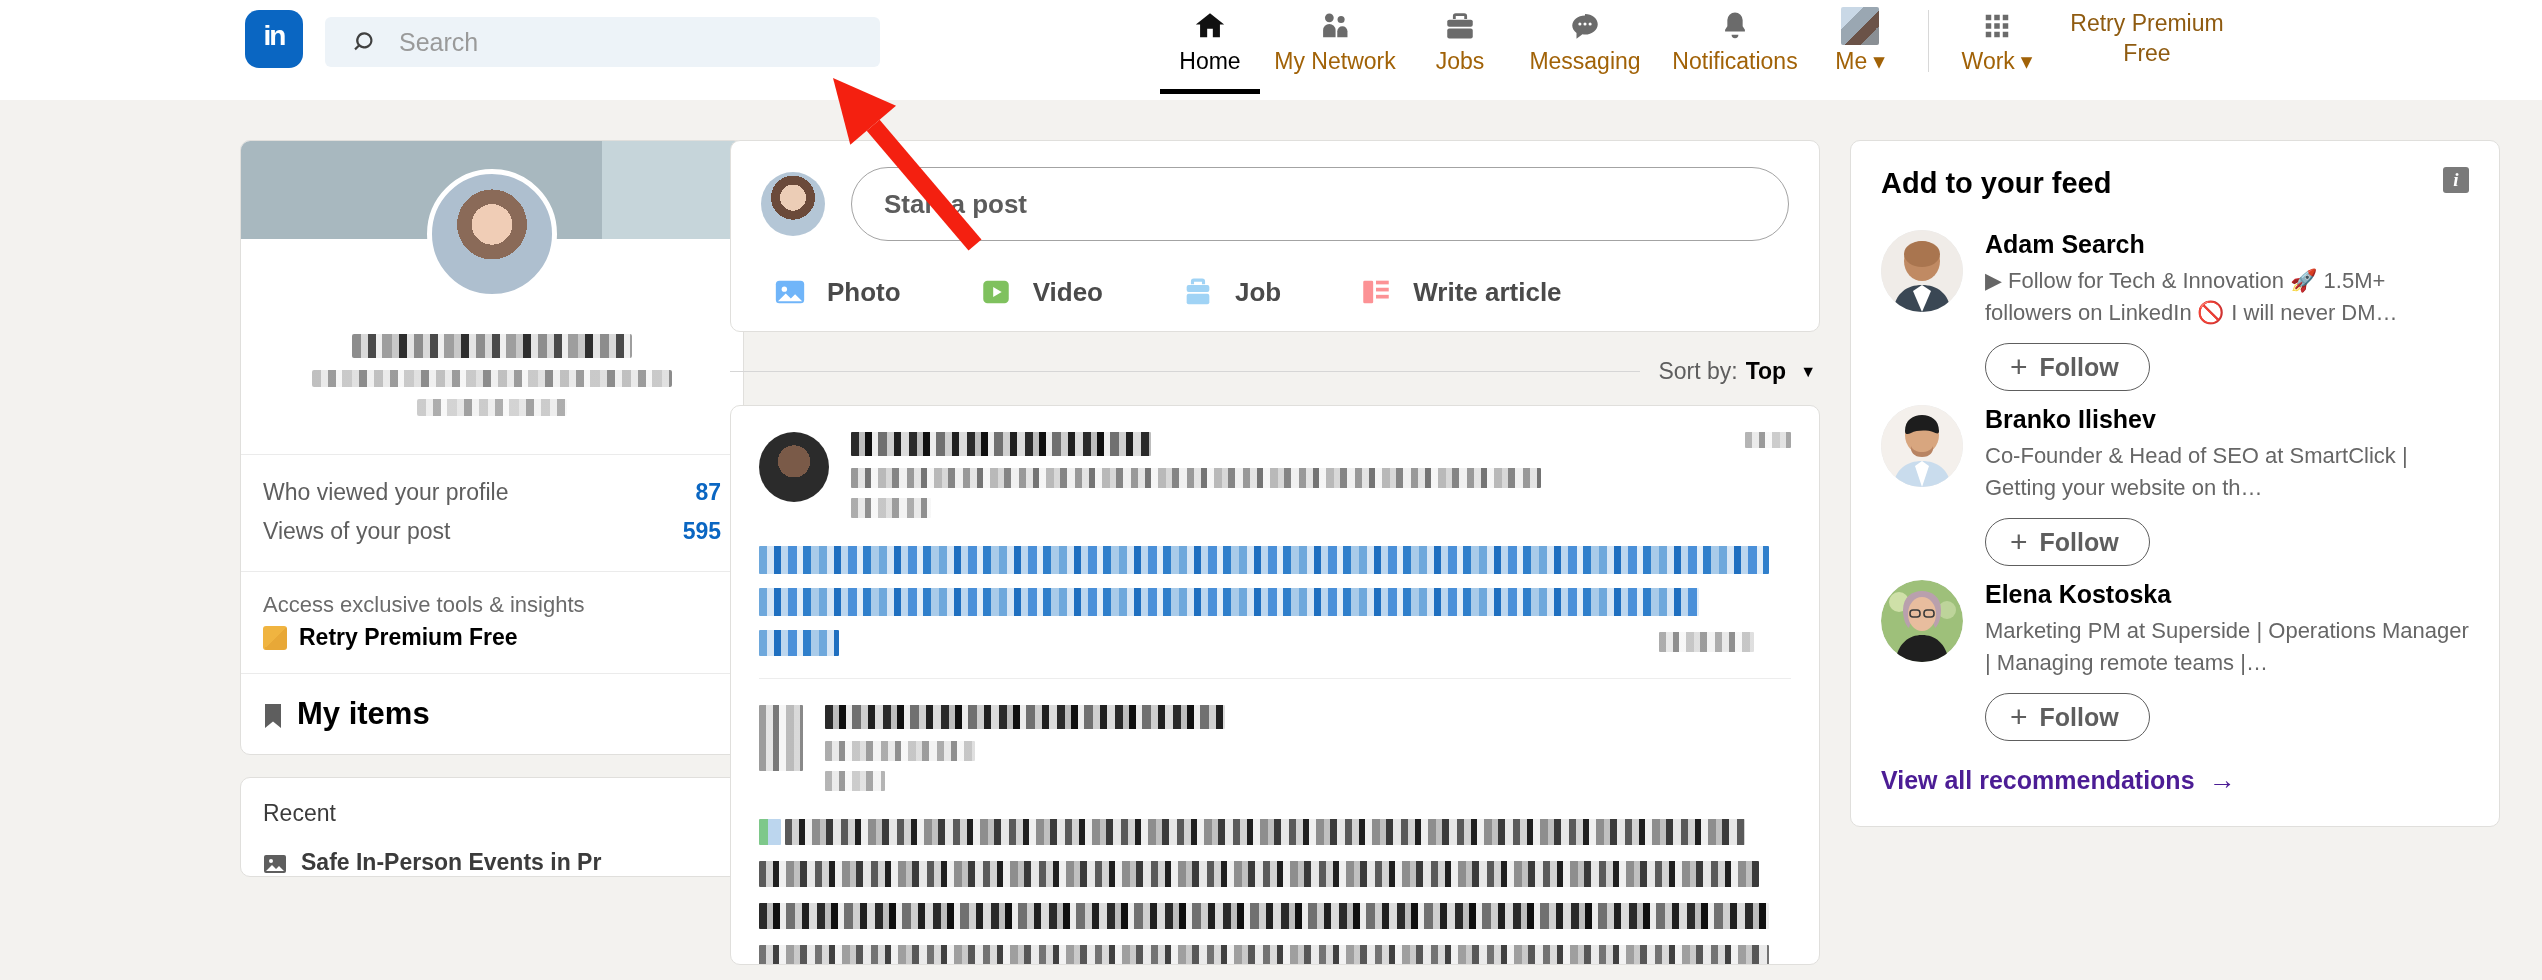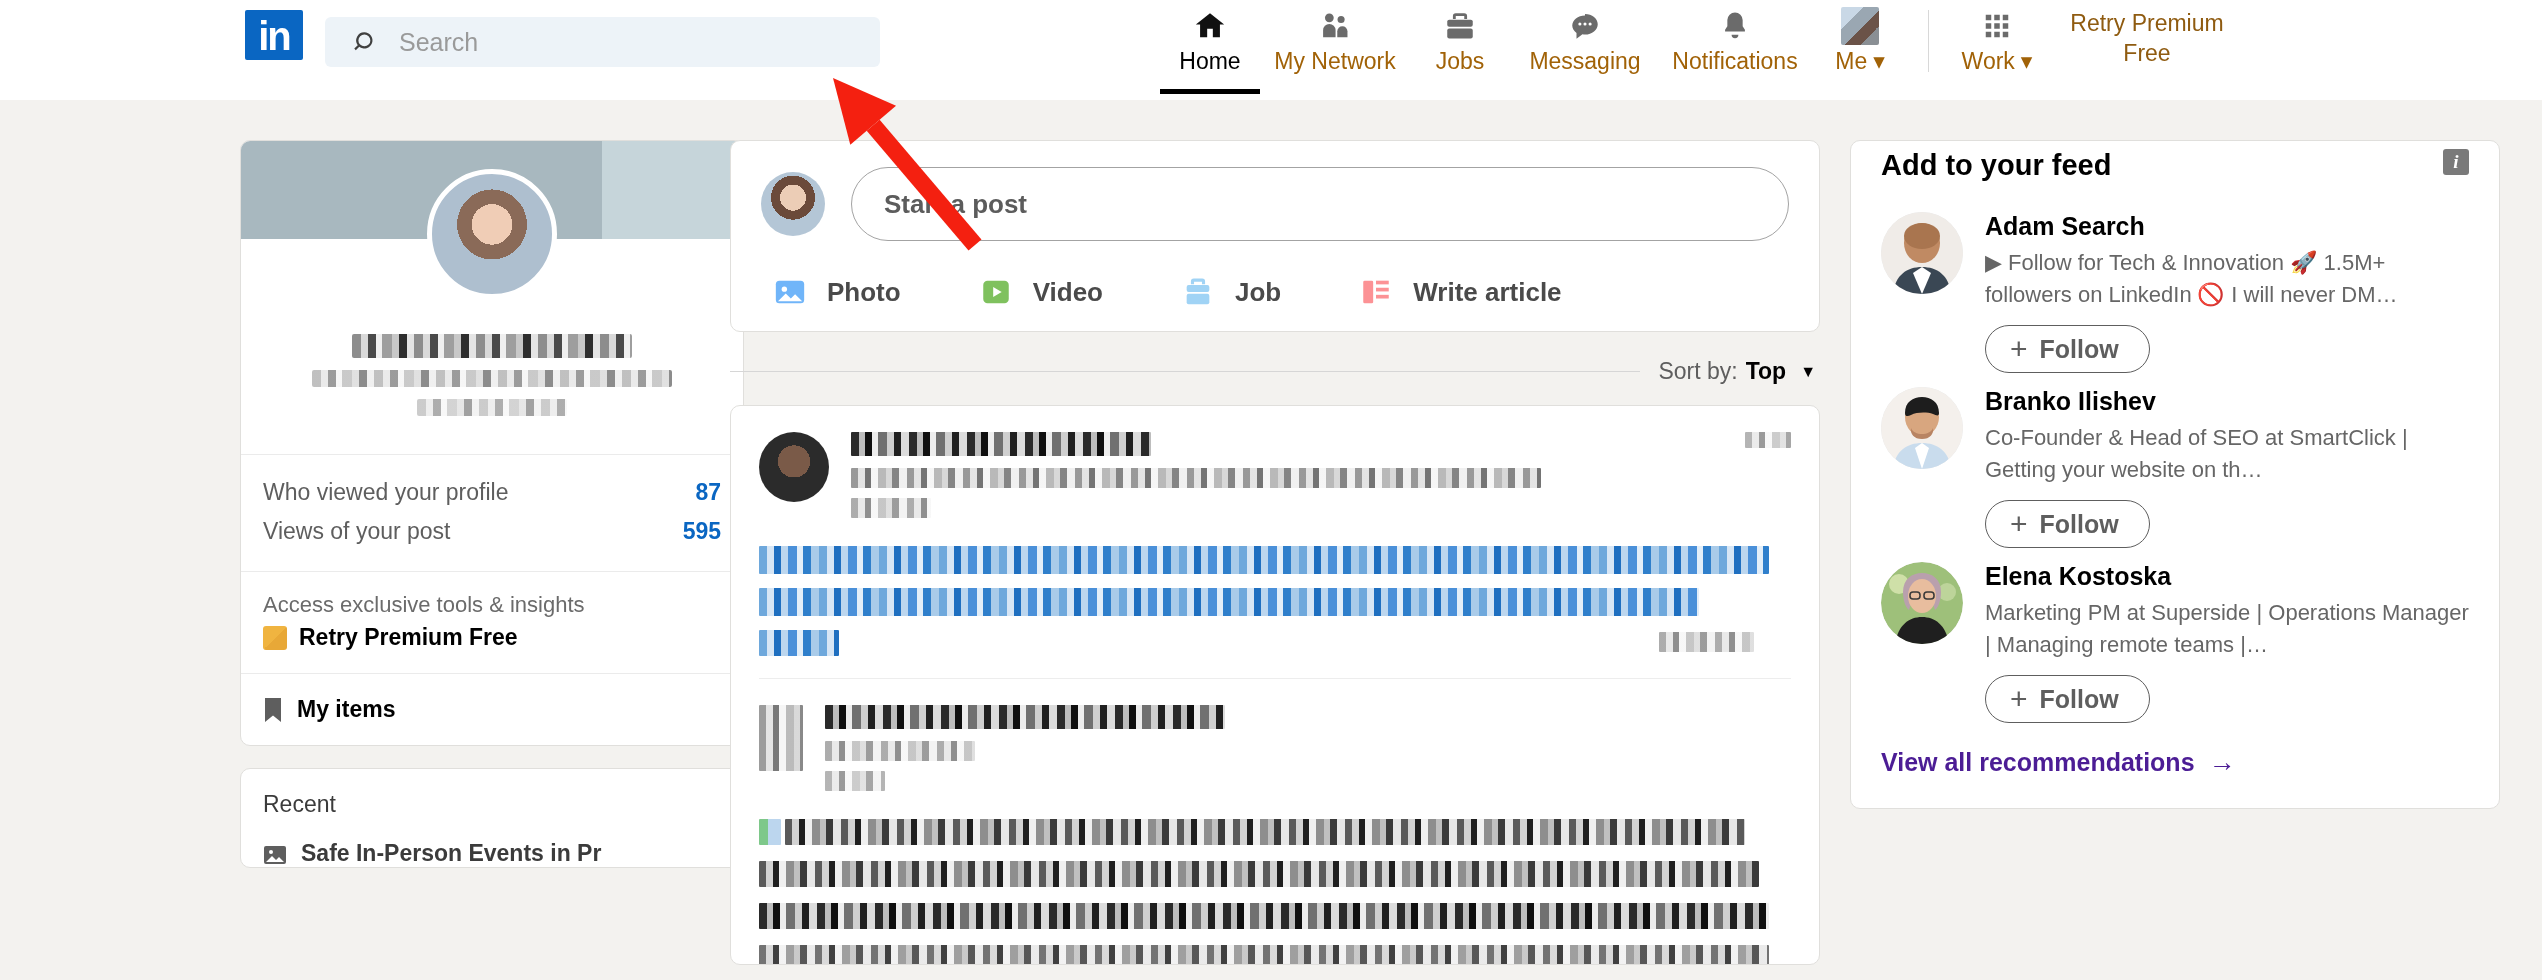--- a/index.html
+++ b/index.html
@@ -13,23 +13,23 @@
   
   .header {
     position: absolute; top: 0; left: 0;
     width: 2542px; height: 100px;
     background: #ffffff;
     display: flex; align-items: flex-start;
     z-index: 20;
   }
   .logo {
     position: absolute; left: 245px; top: 10px;
-    width: 58px; height: 50px;
-    background: #0a66c2; border-radius: 2px;
-    color: #fff; font-weight: bold; font-size: 40px;
+    width: 58px; height: 58px;
+    background: #0a66c2; border-radius: 14px;
+    color: #fff; font-weight: bold; font-size: 28px;
     line-height: 52px; text-align: center;
     font-family: "Liberation Sans", sans-serif;
     letter-spacing: -2px;
   }
   .search-box {
     position: absolute; left: 325px; top: 17px;
     width: 555px; height: 50px;
     background: #edf3f8; border-radius: 6px;
     display: flex; align-items: center; padding-left: 28px;
   }
@@ -126,21 +126,21 @@
     border-top: 1px solid #ebebeb; padding: 20px 22px 22px 22px; cursor: pointer;
   }
   .premium-sub { font-size: 22px; color: #6b6b6b; margin-bottom: 6px; }
   .premium-cta { font-size: 23px; font-weight: bold; color: #000; display: flex; align-items: center; }
   .gold-sq {
     width: 24px; height: 24px; margin-right: 12px; border-radius: 3px;
     background: linear-gradient(135deg,#f0b440 0 50%, #e8a837 50% 100%);
   }
   .myitems {
     border-top: 1px solid #ebebeb; padding: 22px;
-    display: flex; align-items: center; font-size: 23px;
+    display: flex; align-items: center; font-size: 31px;
     font-weight: bold; color: #000; cursor: pointer;
   }
   .bookmark-ic { width: 20px; height: 26px; margin-right: 14px; }
 
   .recent-card { margin-top: 22px; padding: 22px 22px 0 22px; }
   .recent-title { font-size: 23px; color: #3b3b3b; margin-bottom: 22px; }
   .recent-item { display:flex; align-items:center; font-size: 23px; font-weight: bold; color:#3b3b3b; cursor:pointer;}
   .recent-ic { width: 24px; height: 20px; margin-right: 14px; flex:0 0 auto;}
 
   
@@ -203,21 +203,21 @@
     background-image:
       repeating-linear-gradient(90deg,
         #2a2a2a 0 8px, #bdbdbd 8px 14px, #101010 14px 21px, #ededed 21px 27px,
         #707070 27px 36px, #cfcfcf 36px 43px, #202020 43px 50px, #dcdcdc 50px 58px);
   }
   .post-body { margin-top: 28px; }
   .post-divider { height:1px; background:#ededed; margin: 26px 0 0 0;}
 
   
   .right-col { position: absolute; left: 1850px; top: 40px; width: 650px; }
-  .feedcard { padding: 8px 30px 30px 30px; }
+  .feedcard { padding: 26px 30px 30px 30px; }
   .feedcard-head {
     display: flex; align-items: flex-start; justify-content: space-between;
     margin-bottom: 30px;
   }
   .feedcard-title { font-size: 29px; font-weight: bold; color: #000; }
   .info-ic {
     width: 26px; height: 26px; background: #7a7a7a; border-radius: 3px;
     color: #fff; font-size: 19px; font-style: italic; font-weight: bold;
     text-align: center; line-height: 26px; cursor: pointer;
     font-family: "Liberation Serif", serif;

